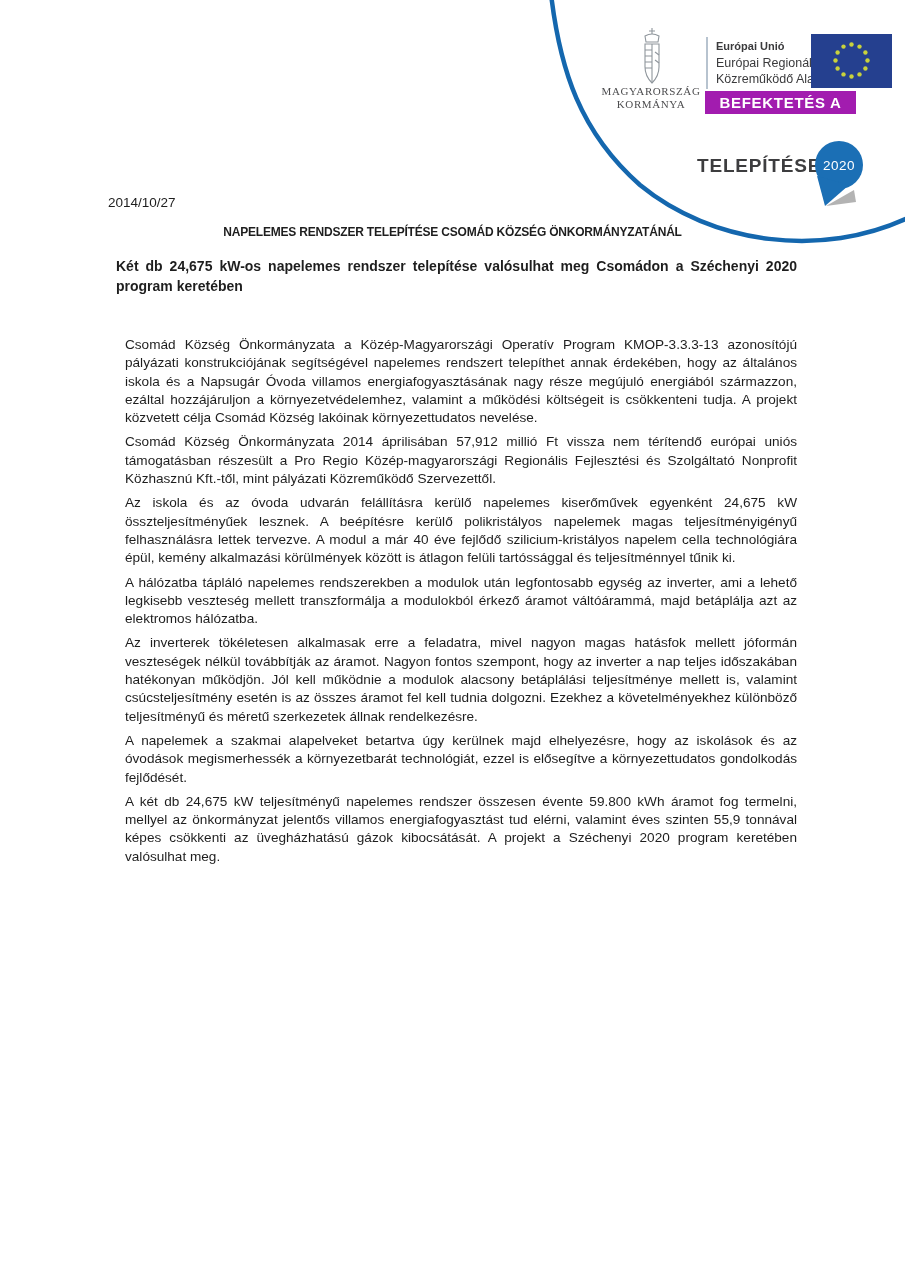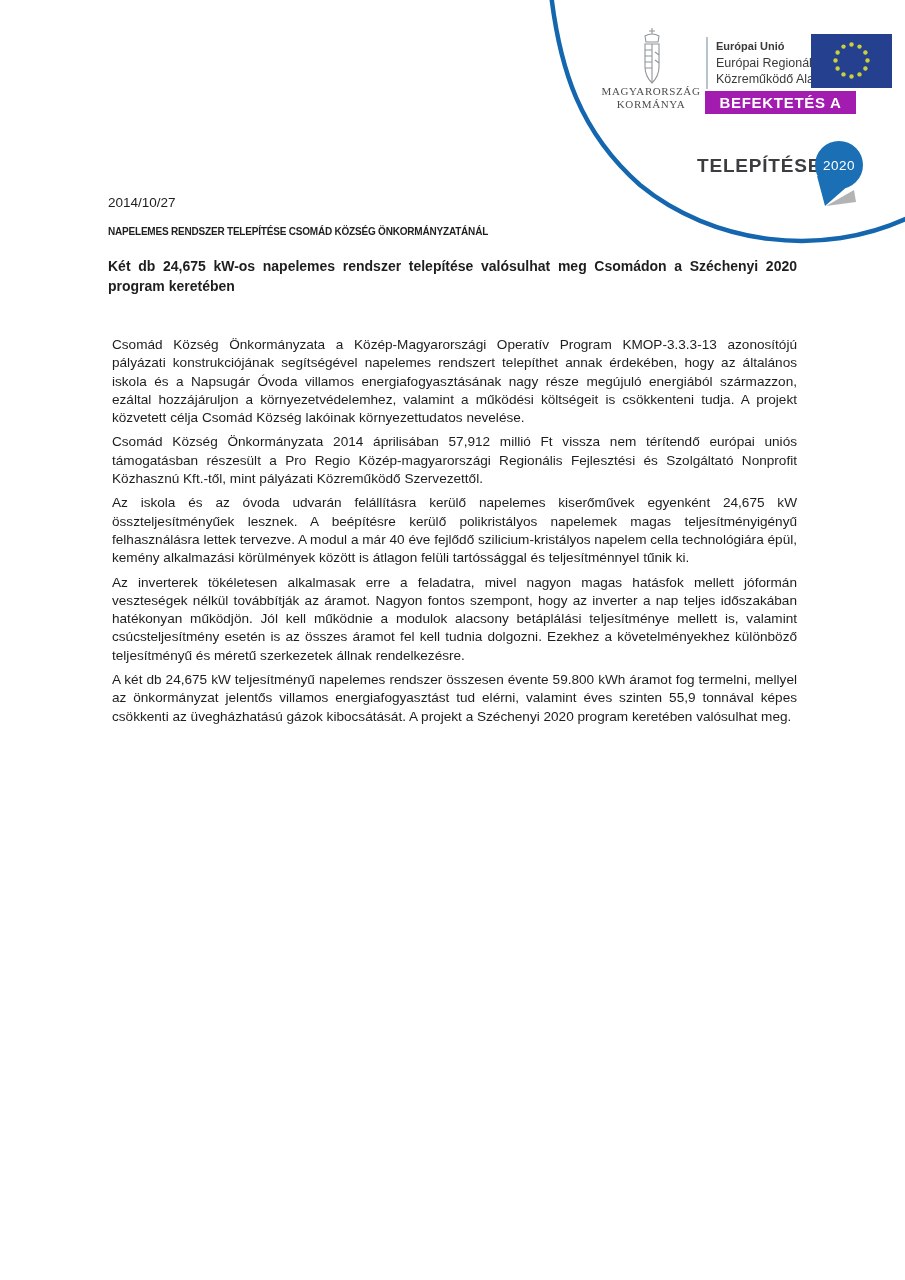--- a/index.html
+++ b/index.html
@@ -34,24 +34,24 @@
   .sz-pin text { font-family:"Liberation Sans", sans-serif; }
 
   
   .content { position:relative; padding:194px 108px 0 108px; }
   .date { font-size:13.5px; line-height:18px; }
   .org  { font-size:14px;   line-height:18px; font-weight:700; margin-top:12px; }
   .title {
     margin:40px 0 0 0; font-size:30px; line-height:32px; font-weight:700;
     color:#2656a8; letter-spacing:0.3px;
   }
-  .headline { margin:11px 0 16px 0; font-size:10px; line-height:18px; font-weight:700; letter-spacing:-0.2px; }
-  .lead { margin:12px 0 0 0; font-size:14px; line-height:19.5px; font-weight:700; text-align:justify; }
+  .headline { margin:11px 0 16px 0; font-size:12px; line-height:18px; font-weight:700; letter-spacing:-0.2px;text-align:center; }
+  .lead { margin:12px 0 0 8px; font-size:14px; line-height:19.5px; font-weight:700; text-align:justify; }
   .body { margin-top:40px; }
-  .body p { margin:0 0 6px 4px; font-size:13.6px; line-height:18.3px; text-align:justify; }
+  .body p { margin:0 0 6px 17px; font-size:13.6px; line-height:18.3px; text-align:justify; }
 </style>
 </head>
 <body>
 
 <div class="page">
 
   <svg class="curve" width="905" height="265" viewBox="0 0 905 265" aria-hidden="true">
     <path d="M551 -6 C560 70 580 132 640 185 C712 244 822 259 910 217" fill="none" stroke="#1467ae" stroke-width="4.5"></path>
   </svg>
 
@@ -111,17 +111,19 @@
   <main class="content">
     <div class="date">2014/10/27</div>
 
     <h2 class="headline">NAPELEMES RENDSZER TELEPÍTÉSE CSOMÁD KÖZSÉG ÖNKORMÁNYZATÁNÁL</h2>
     <p class="lead">Két db 24,675 kW-os napelemes rendszer telepítése valósulhat meg Csomádon a Széchenyi 2020 program keretében</p>
 
     <div class="body">
       <p>Csomád Község Önkormányzata a Közép-Magyarországi Operatív Program KMOP-3.3.3-13 azonosítójú pályázati konstrukciójának segítségével napelemes rendszert telepíthet annak érdekében, hogy az általános iskola és a Napsugár Óvoda villamos energiafogyasztásának nagy része megújuló energiából származzon, ezáltal hozzájáruljon a környezetvédelemhez, valamint a működési költségeit is csökkenteni tudja. A projekt közvetett célja Csomád Község lakóinak környezettudatos nevelése.</p>
       <p>Csomád Község Önkormányzata 2014 áprilisában 57,912 millió Ft vissza nem térítendő európai uniós támogatásban részesült a Pro Regio Közép-magyarországi Regionális Fejlesztési és Szolgáltató Nonprofit Közhasznú Kft.-től, mint pályázati Közreműködő Szervezettől.</p>
       <p>Az iskola és az óvoda udvarán felállításra kerülő napelemes kiserőművek egyenként 24,675 kW összteljesítményűek lesznek. A beépítésre kerülő polikristályos napelemek magas teljesítményigényű felhasználásra lettek tervezve. A modul a már 40 éve fejlődő szilicium-kristályos napelem cella technológiára épül, kemény alkalmazási körülmények között is átlagon felüli tartóssággal és teljesítménnyel tűnik ki.</p>
+      <p>A hálózatba tápláló napelemes rendszerekben a modulok után legfontosabb egység az inverter, ami a lehető legkisebb veszteség mellett transzformálja a modulokból érkező áramot váltóárammá, majd betáplálja azt az elektromos hálózatba.</p>
       <p>Az inverterek tökéletesen alkalmasak erre a feladatra, mivel nagyon magas hatásfok mellett jóformán veszteségek nélkül továbbítják az áramot. Nagyon fontos szempont, hogy az inverter a nap teljes időszakában hatékonyan működjön. Jól kell működnie a modulok alacsony betáplálási teljesítménye mellett is, valamint csúcsteljesítmény esetén is az összes áramot fel kell tudnia dolgozni. Ezekhez a követelményekhez különböző teljesítményű és méretű szerkezetek állnak rendelkezésre.</p>
+      <p>A napelemek a szakmai alapelveket betartva úgy kerülnek majd elhelyezésre, hogy az iskolások és az óvodások megismerhessék a környezetbarát technológiát, ezzel is elősegítve a környezettudatos gondolkodás fejlődését.</p>
       <p>A két db 24,675 kW teljesítményű napelemes rendszer összesen évente 59.800 kWh áramot fog termelni, mellyel az önkormányzat jelentős villamos energiafogyasztást tud elérni, valamint éves szinten 55,9 tonnával képes csökkenti az üvegházhatású gázok kibocsátását. A projekt a Széchenyi 2020 program keretében valósulhat meg.</p>
     </div>
   </main>
 </div>
 
 </body></html>

